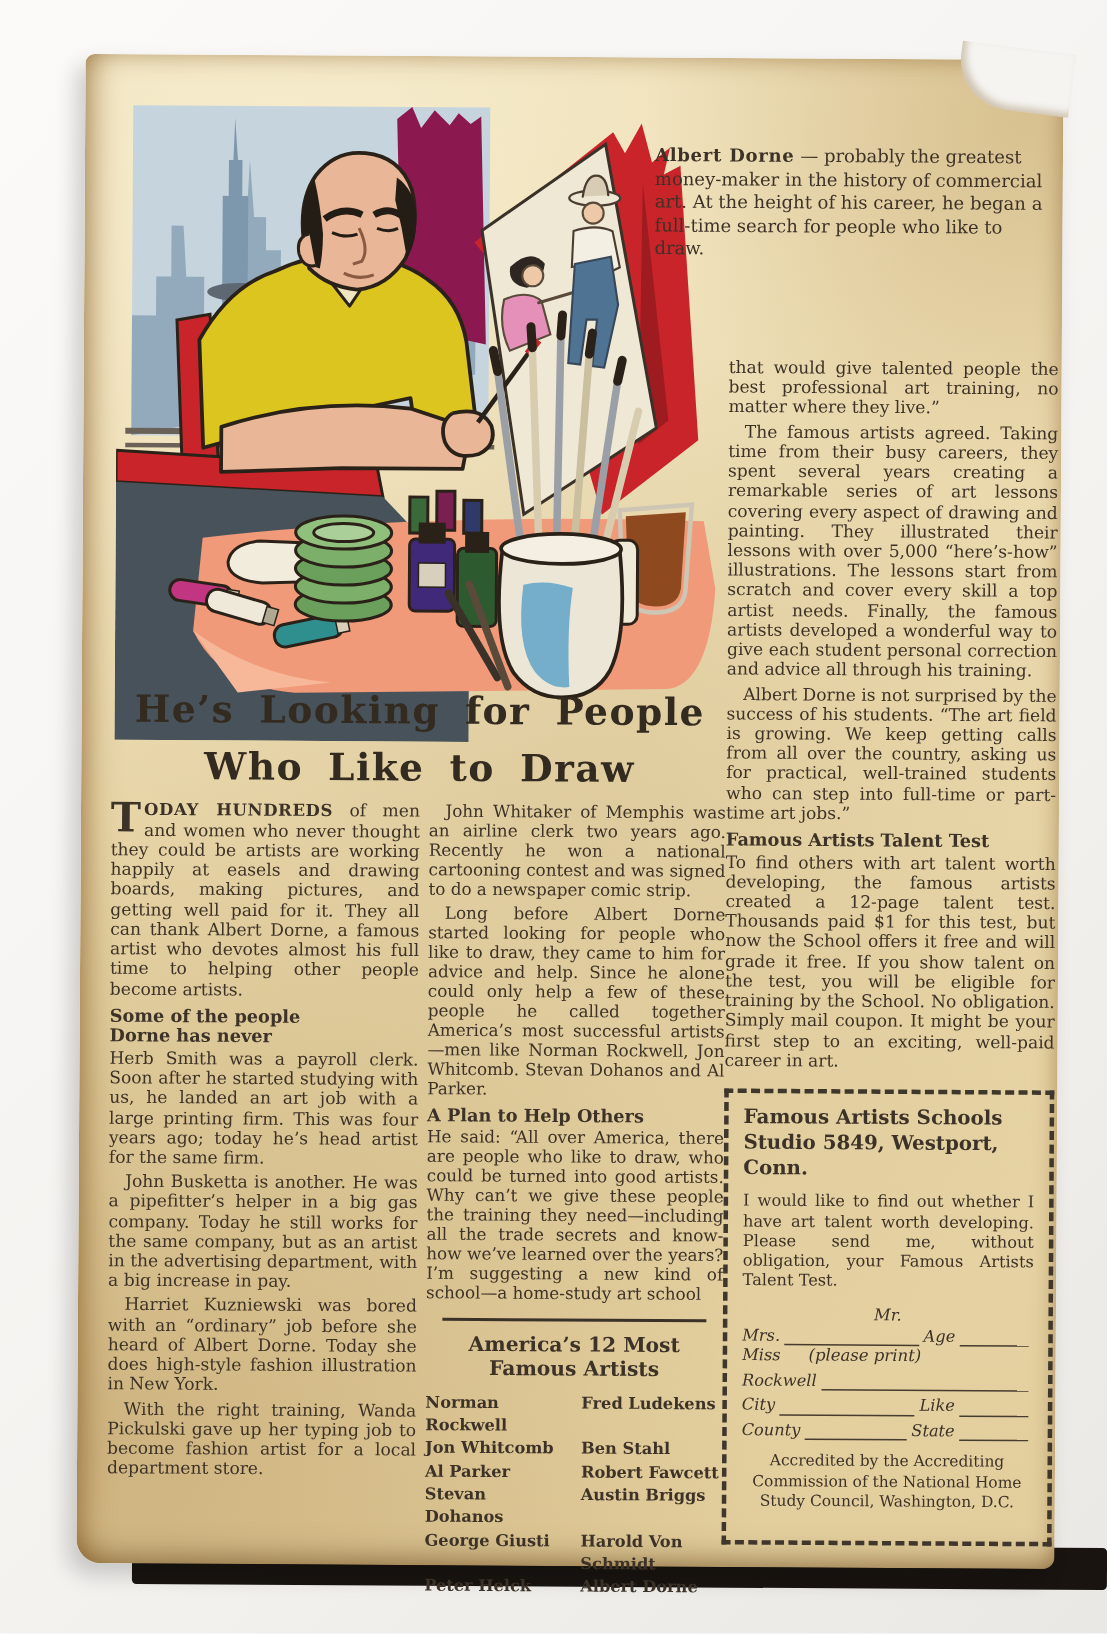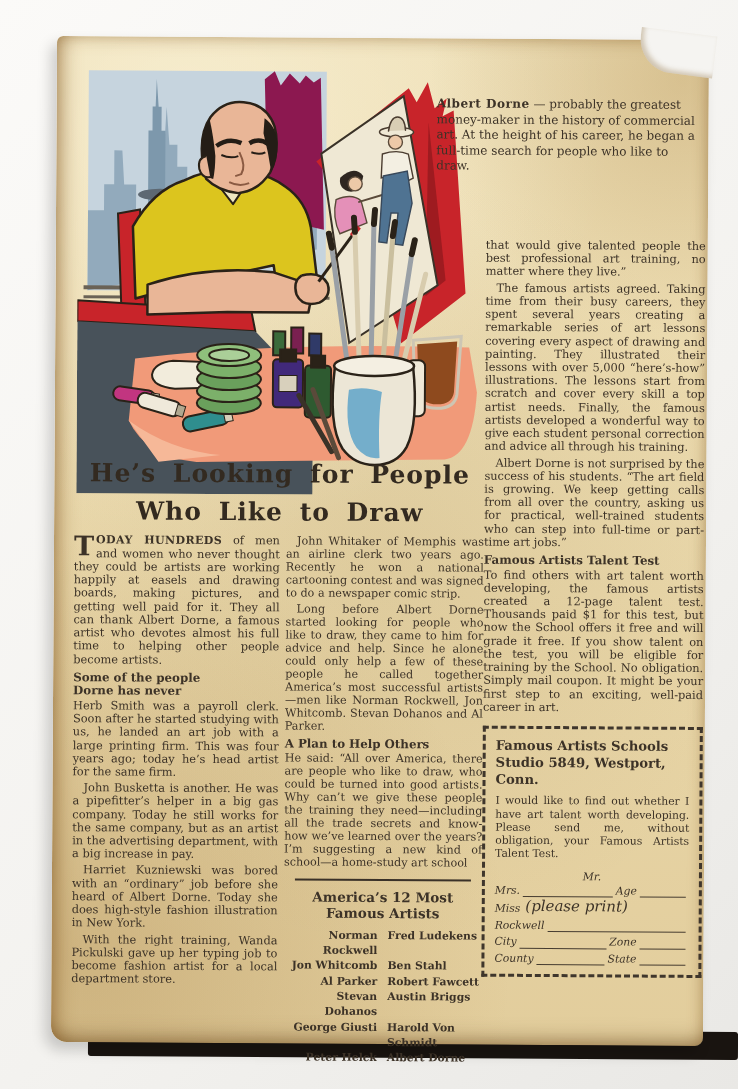--- a/index.html
+++ b/index.html
@@ -41,30 +41,30 @@
   .col-right{left:430px;top:200px;width:220px;}
   .para{margin:0 0 3px;}
   .indent{text-indent:11px;}
   .dropcap{float:left;font-size:27px;font-weight:bold;line-height:.78;padding:2px 2px 0 0;}
   .smallcaps{font-size:11px;font-weight:600;letter-spacing:.4px;}
   .subhead{font-weight:bold;font-size:11.8px;margin:5px 0 1px;text-align:left;line-height:1.15;}
   .rule{border:0;border-top:2px solid #3a3128;width:176px;margin:10px auto 8px;}
   .famous-heading{text-align:center;font-weight:bold;font-size:13.5px;line-height:1.2;margin:0 0 6px;}
   .famous-grid{display:grid;grid-template-columns:1fr 1fr;column-gap:10px;
     font-weight:bold;font-size:10.8px;line-height:1.42;}
-  .fg-l{text-align:right;}
+  .fg-l{}
   .fg-r{text-align:left;}
   .coupon{margin-top:12px;border:3px dashed #3f362c;padding:8px 10px 9px;text-align:left;}
   .coupon-title{font-weight:bold;font-size:13.2px;line-height:1.3;}
   .coupon-body{font-size:10.8px;line-height:1.22;text-align:justify;margin-top:6px;}
   .cform{font-style:italic;font-size:10.8px;margin-top:7px;}
   .frow{display:flex;align-items:flex-end;margin-top:4px;justify-content:center;}
   .fline{flex:1;border-bottom:1px solid #463c30;height:10px;margin:0 3px;}
   .fline.short{flex:0 0 46px;}
-  .hint{flex:1;text-align:center;font-size:15px;}
+  .hint{flex:1;text-align:center;font-size:11px;}
   .accred{font-size:10.3px;font-style:normal;text-align:center;line-height:1.28;margin-top:8px;}
 </style>
 </head>
 <body>
 
 <div class="under-strip"></div>
 
 <div class="page">
   <div class="corner-chip"></div>
 
@@ -271,25 +271,26 @@
           <span class="hint">(please print)</span>
           <span style="flex:0 0 56px"></span>
         </div>
         <div class="frow">
           <span>Rockwell</span>
           <span class="fline"></span>
         </div>
         <div class="frow">
           <span>City</span>
           <span class="fline"></span>
-          <span>Zone</span>
+          <span>Like</span>
           <span class="fline short"></span>
         </div>
         <div class="frow">
           <span>County</span>
           <span class="fline"></span>
           <span>State</span>
           <span class="fline short"></span>
         </div>
+        <p class="accred">Accredited by the Accrediting Commission of the National Home Study Council, Washington, D.C.</p>
       </div>
     </div>
   </div>
 </div>
 
 </body></html>

